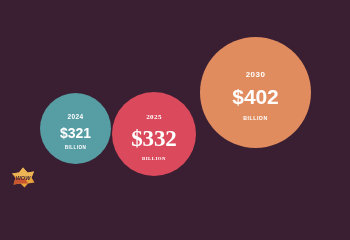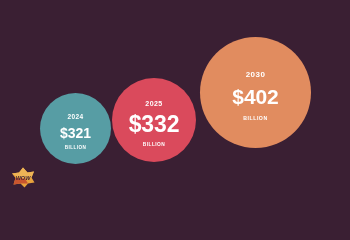--- a/index.html
+++ b/index.html
@@ -68,25 +68,26 @@
     background: #579da4;
     z-index: 3;
   }
   #bubble-2024 .year   { font-size: 6.5px; margin-bottom: 5px; }
   #bubble-2024 .amount { font-size: 14px;  margin-bottom: 6px; }
   #bubble-2024 .unit   { font-size: 4.6px; }
 
   
   #bubble-2025 {
     left: 112px;
-    top: 78px;
+    top: 92px;
     width: 84px;
     height: 84px;
     background: #da4a5c;
     z-index: 2;
+    font-family: Liberation Serif, serif;
   }
   #bubble-2025 .year   { font-size: 7px;   margin-bottom: 6px; }
   #bubble-2025 .amount { font-size: 23px;  margin-bottom: 7px; }
   #bubble-2025 .unit   { font-size: 4.8px; }
 
   
   #bubble-2030 {
     left: 200px;
     top: 37px;
     width: 111px;

